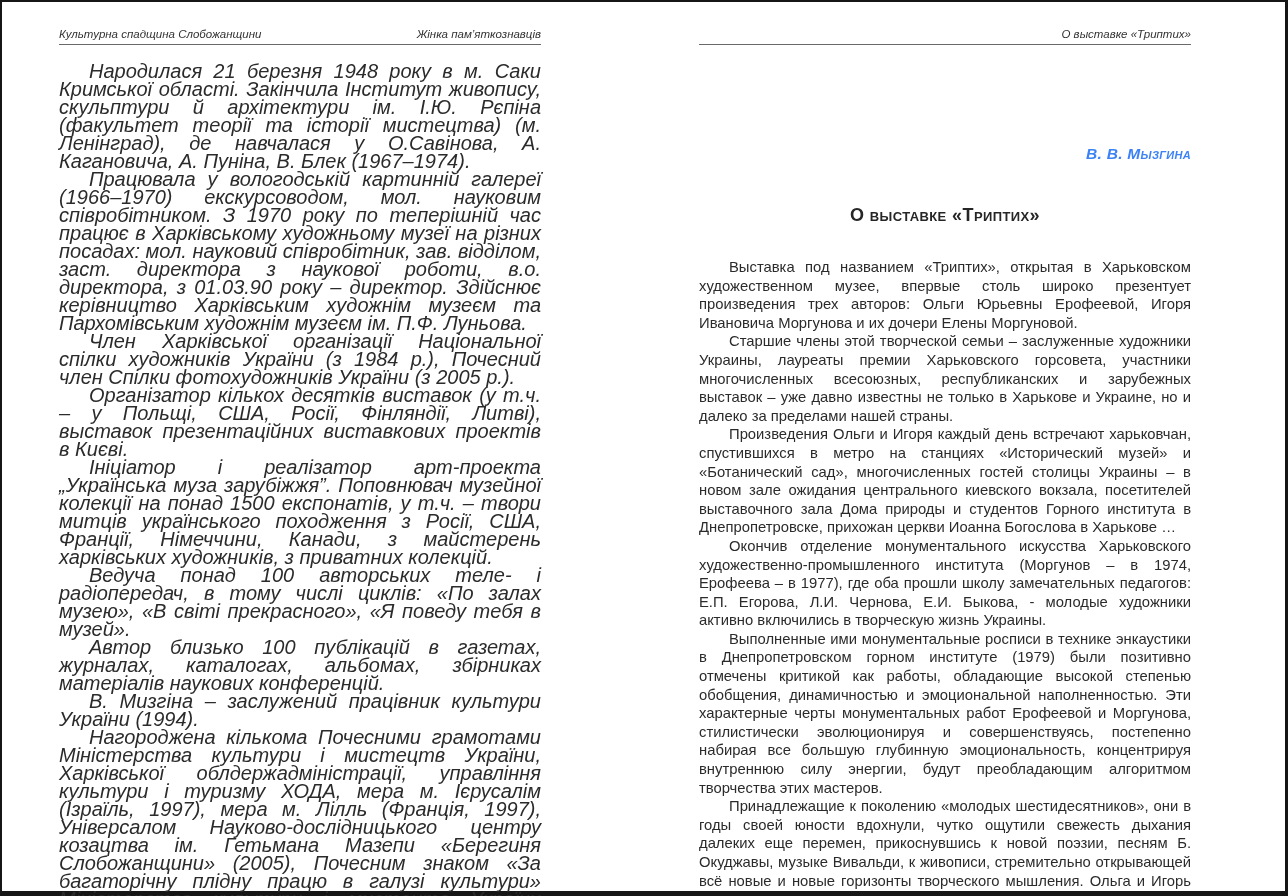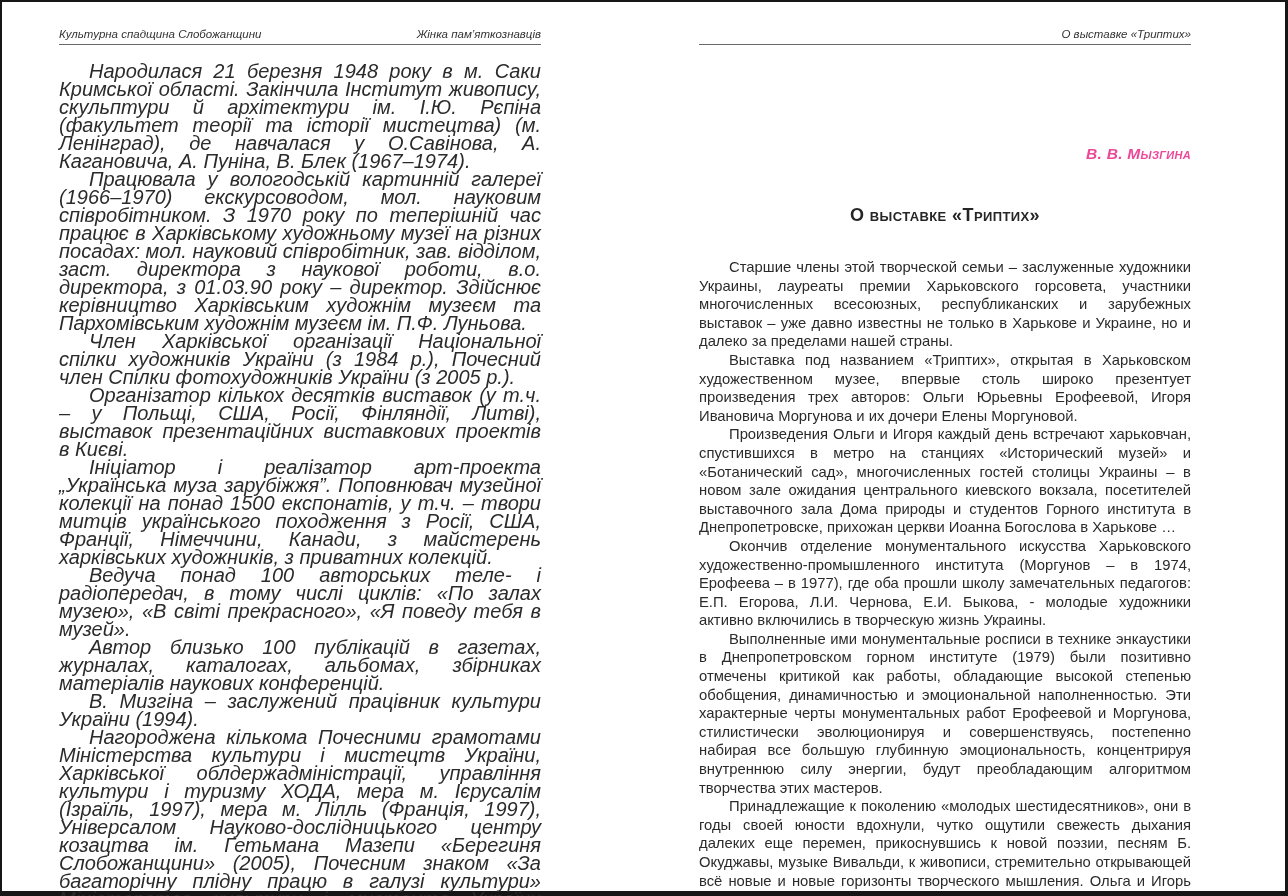--- a/index.html
+++ b/index.html
@@ -49,21 +49,21 @@
     color: #2b2b2b;
   }
   .page-right .author-line {
     margin-top: 100px;
     text-align: right;
     font-weight: bold;
     font-style: italic;
     font-variant: small-caps;
     font-size: 15.5px;
     letter-spacing: 0.3px;
-    color: #ec4899;
+    color: #3b82f6;
   }
   .page-right .article-title {
     margin-top: 42px;
     text-align: center;
     font-weight: bold;
     font-variant: small-caps;
     font-size: 18px;
     letter-spacing: 0.4px;
     color: #262626;
   }
@@ -106,22 +106,22 @@
     </div>
   </div>
 
   <div class="page page-right">
     <div class="running-head">
       <span class="rh-right">О выставке «Триптих»</span>
     </div>
     <div class="author-line">В. В. Мызгина</div>
     <div class="article-title">О выставке «Триптих»</div>
     <div class="body-text">
+      <p>Выставка под названием «Триптих», открытая в Харьковском художественном музее, впервые столь широко презентует произведения трех авторов: Ольги Юрьевны Ерофеевой, Игоря Ивановича Моргунова и их дочери Елены Моргуновой.</p>
       <p>Старшие члены этой творческой семьи – заслуженные художники Украины, лауреаты премии Харьковского горсовета, участники многочисленных всесоюзных, республиканских и зарубежных выставок – уже давно известны не только в Харькове и Украине, но и далеко за пределами нашей страны.</p>
-      <p>Выставка под названием «Триптих», открытая в Харьковском художественном музее, впервые столь широко презентует произведения трех авторов: Ольги Юрьевны Ерофеевой, Игоря Ивановича Моргунова и их дочери Елены Моргуновой.</p>
       <p>Произведения Ольги и Игоря каждый день встречают харьковчан, спустившихся в метро на станциях «Исторический музей» и «Ботанический сад», многочисленных гостей столицы Украины – в новом зале ожидания центрального киевского вокзала, посетителей выставочного зала Дома природы и студентов Горного института в Днепропетровске, прихожан церкви Иоанна Богослова в Харькове …</p>
       <p>Окончив отделение монументального искусства Харьковского художественно-промышленного института (Моргунов – в 1974, Ерофеева – в 1977), где оба прошли школу замечательных педагогов: Е.П. Егорова, Л.И. Чернова, Е.И. Быкова, - молодые художники активно включились в творческую жизнь Украины.</p>
       <p>Выполненные ими монументальные росписи в технике энкаустики в Днепропетровском горном институте (1979) были позитивно отмечены критикой как работы, обладающие высокой степенью обобщения, динамичностью и эмоциональной наполненностью. Эти характерные черты монументальных работ Ерофеевой и Моргунова, стилистически эволюционируя и совершенствуясь, постепенно набирая все большую глубинную эмоциональность, концентрируя внутреннюю силу энергии, будут преобладающим алгоритмом творчества этих мастеров.</p>
       <p>Принадлежащие к поколению «молодых шестидесятников», они в годы своей юности вдохнули, чутко ощутили свежесть дыхания далеких еще перемен, прикоснувшись к новой поэзии, песням Б. Окуджавы, музыке Вивальди, к живописи, стремительно открывающей всё новые и новые горизонты творческого мышления. Ольга и Игорь входили в искусство духовно и творчески раскрепощенными людьми.</p>
     </div>
   </div>
 
   <div class="page-number pn-left">206</div>
   <div class="page-number pn-right">207</div>
 

